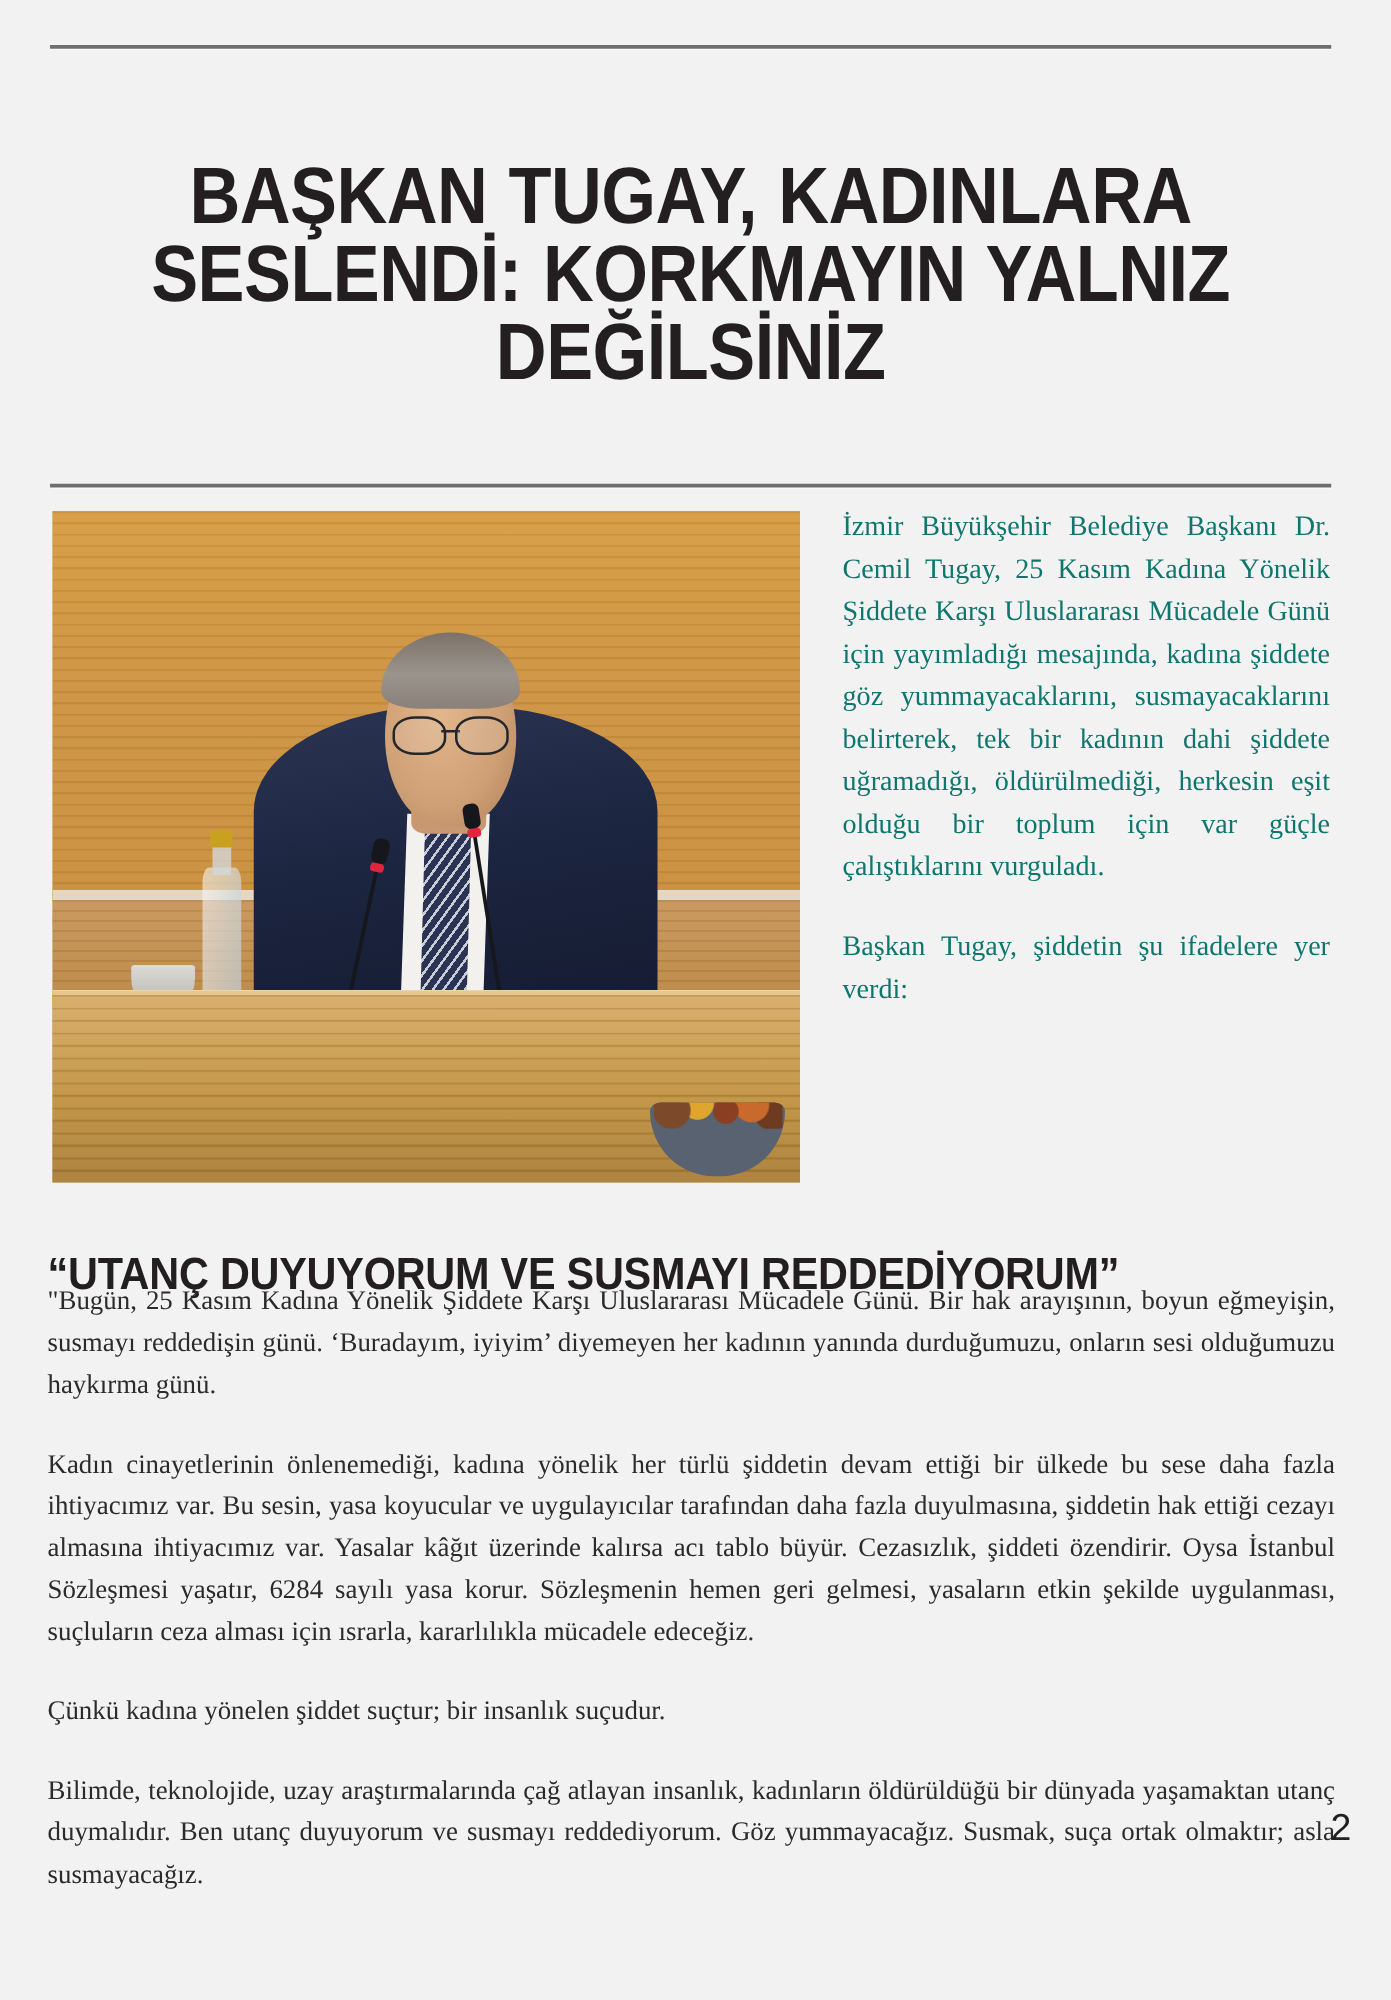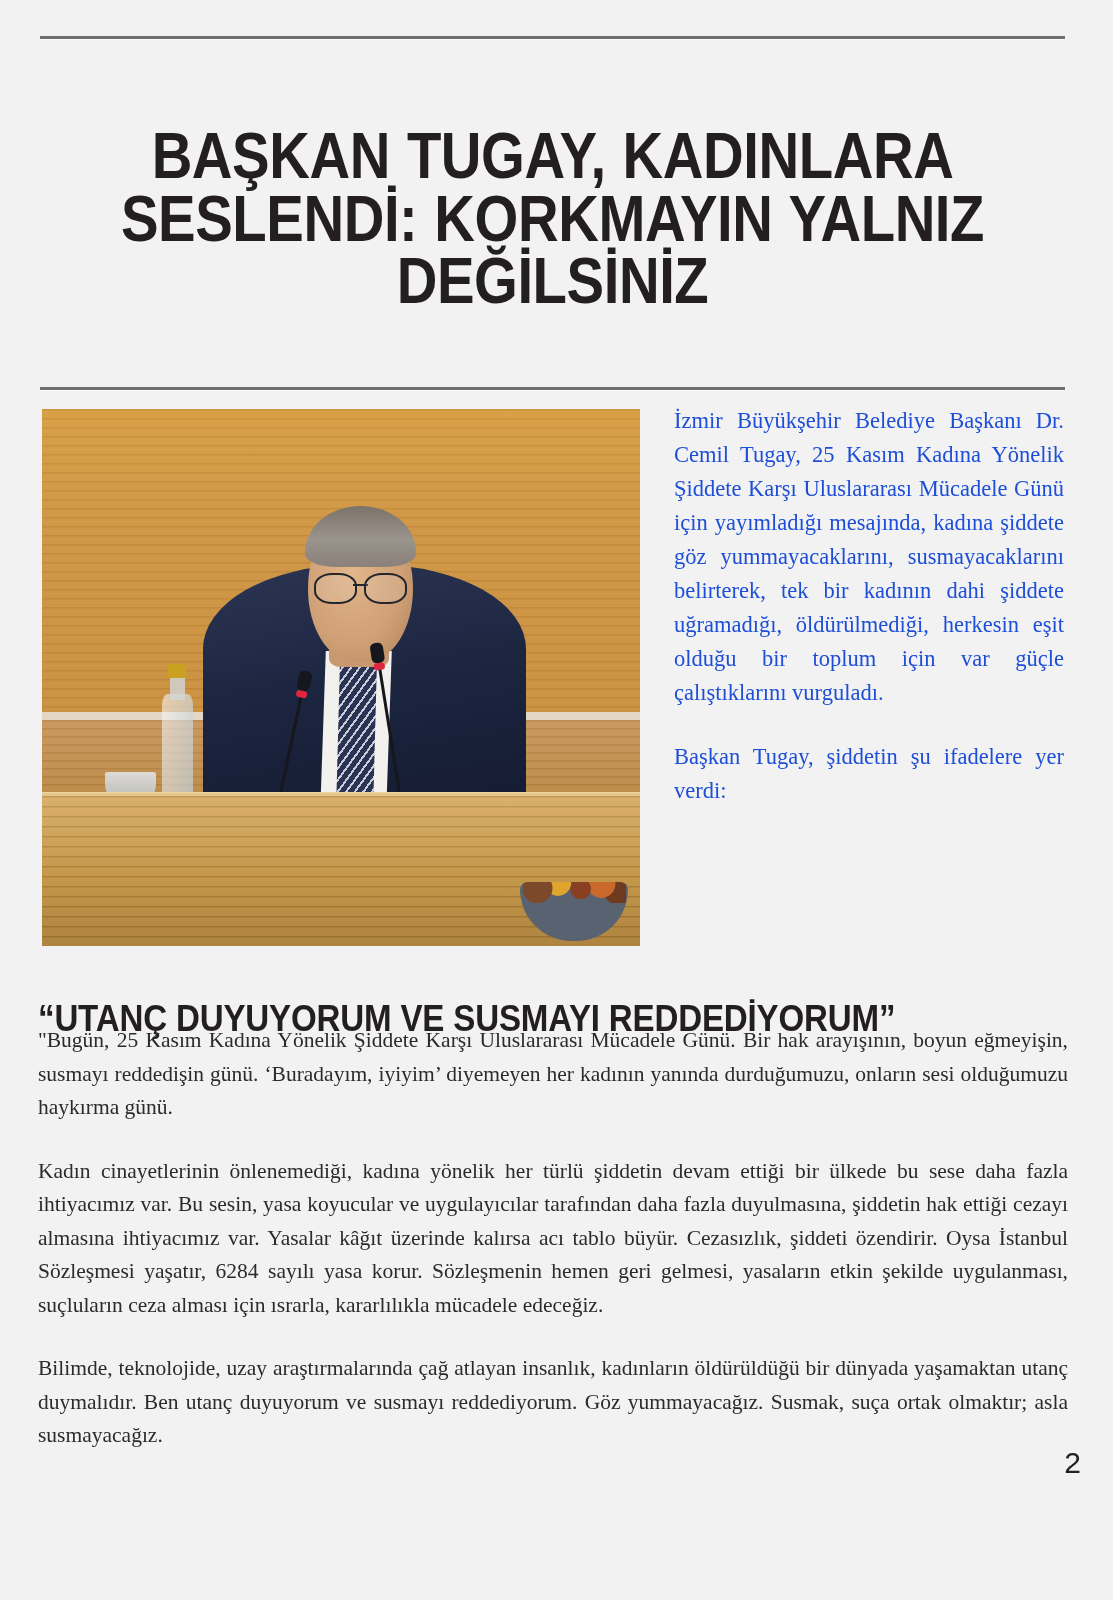--- a/index.html
+++ b/index.html
@@ -295,21 +295,21 @@
   .intro-col {
     position: absolute;
     left: 674px;
     top: 404px;
     width: 390px;
     font-family: "Liberation Serif", serif;
     font-size: 22.5px;
     line-height: 34px;
     text-align: justify;
     text-justify: inter-word;
-    color: #1d4ed8;
+    color: #0f766e;
   }
   .intro-col p { margin: 0 0 30px 0; }
   .intro-col p:last-child { margin-bottom: 0; }
 
   
   .subhead {
     position: absolute;
     left: 38px;
     top: 968px;
     width: 1030px;
@@ -405,18 +405,19 @@
   <div class="intro-col">
     <p>İzmir Büyükşehir Belediye Başkanı Dr. Cemil Tugay, 25 Kasım Kadına Yönelik Şiddete Karşı Uluslararası Mücadele Günü için yayımladığı mesajında, kadına şiddete göz yummayacaklarını, susmayacaklarını belirterek, tek bir kadının dahi şiddete uğramadığı, öldürülmediği, herkesin eşit olduğu bir toplum için var güçle çalıştıklarını vurguladı.</p>
     <p>Başkan Tugay, şiddetin şu ifadelere yer verdi:</p>
   </div>
 
   <h2 class="subhead">“UTANÇ DUYUYORUM VE SUSMAYI REDDEDİYORUM”</h2>
 
   <div class="body-col">
     <p>"Bugün, 25 Kasım Kadına Yönelik Şiddete Karşı Uluslararası Mücadele Günü. Bir hak arayışının, boyun eğmeyişin, susmayı reddedişin günü. ‘Buradayım, iyiyim’ diyemeyen her kadının yanında durduğumuzu, onların sesi olduğumuzu haykırma günü.</p>
     <p>Kadın cinayetlerinin önlenemediği, kadına yönelik her türlü şiddetin devam ettiği bir ülkede bu sese daha fazla ihtiyacımız var. Bu sesin, yasa koyucular ve uygulayıcılar tarafından daha fazla duyulmasına, şiddetin hak ettiği cezayı almasına ihtiyacımız var. Yasalar kâğıt üzerinde kalırsa acı tablo büyür. Cezasızlık, şiddeti özendirir. Oysa İstanbul Sözleşmesi yaşatır, 6284 sayılı yasa korur. Sözleşmenin hemen geri gelmesi, yasaların etkin şekilde uygulanması, suçluların ceza alması için ısrarla, kararlılıkla mücadele edeceğiz.</p>
+    <p>Çünkü kadına yönelen şiddet suçtur; bir insanlık suçudur.</p>
     <p>Bilimde, teknolojide, uzay araştırmalarında çağ atlayan insanlık, kadınların öldürüldüğü bir dünyada yaşamaktan utanç duymalıdır. Ben utanç duyuyorum ve susmayı reddediyorum. Göz yummayacağız. Susmak, suça ortak olmaktır; asla susmayacağız.</p>
   </div>
 
   <div class="page-number">2</div>
 
 </div>
 
 </body></html>

